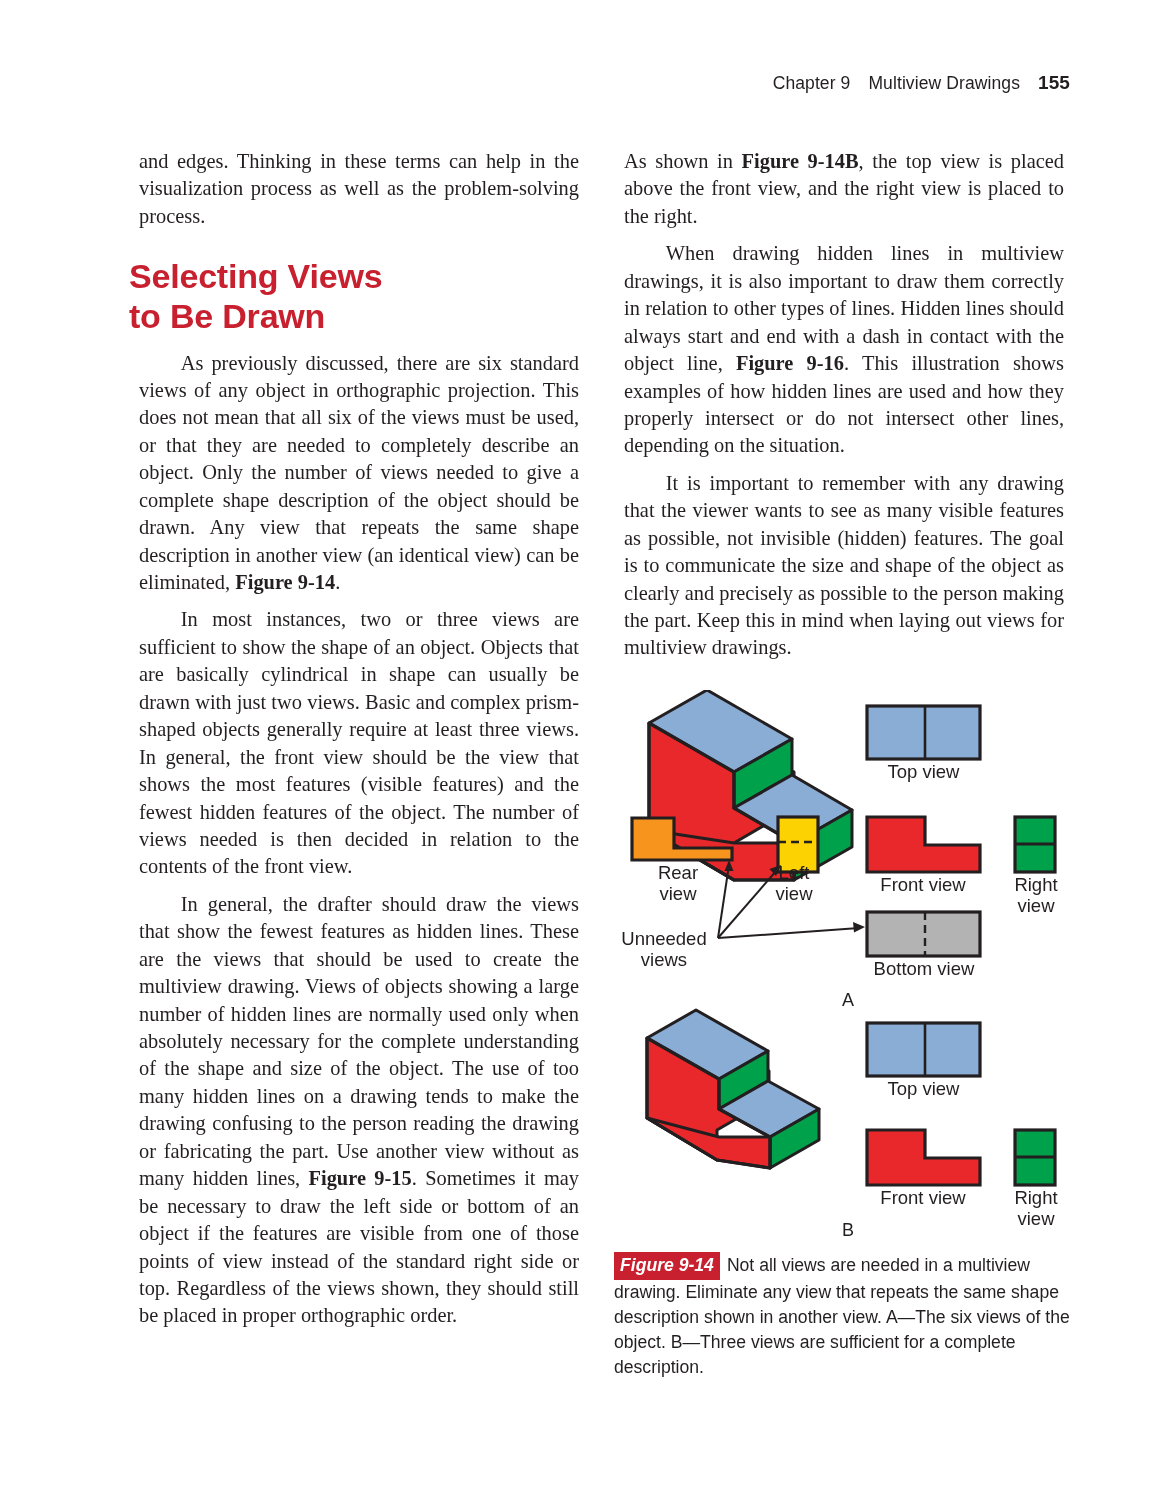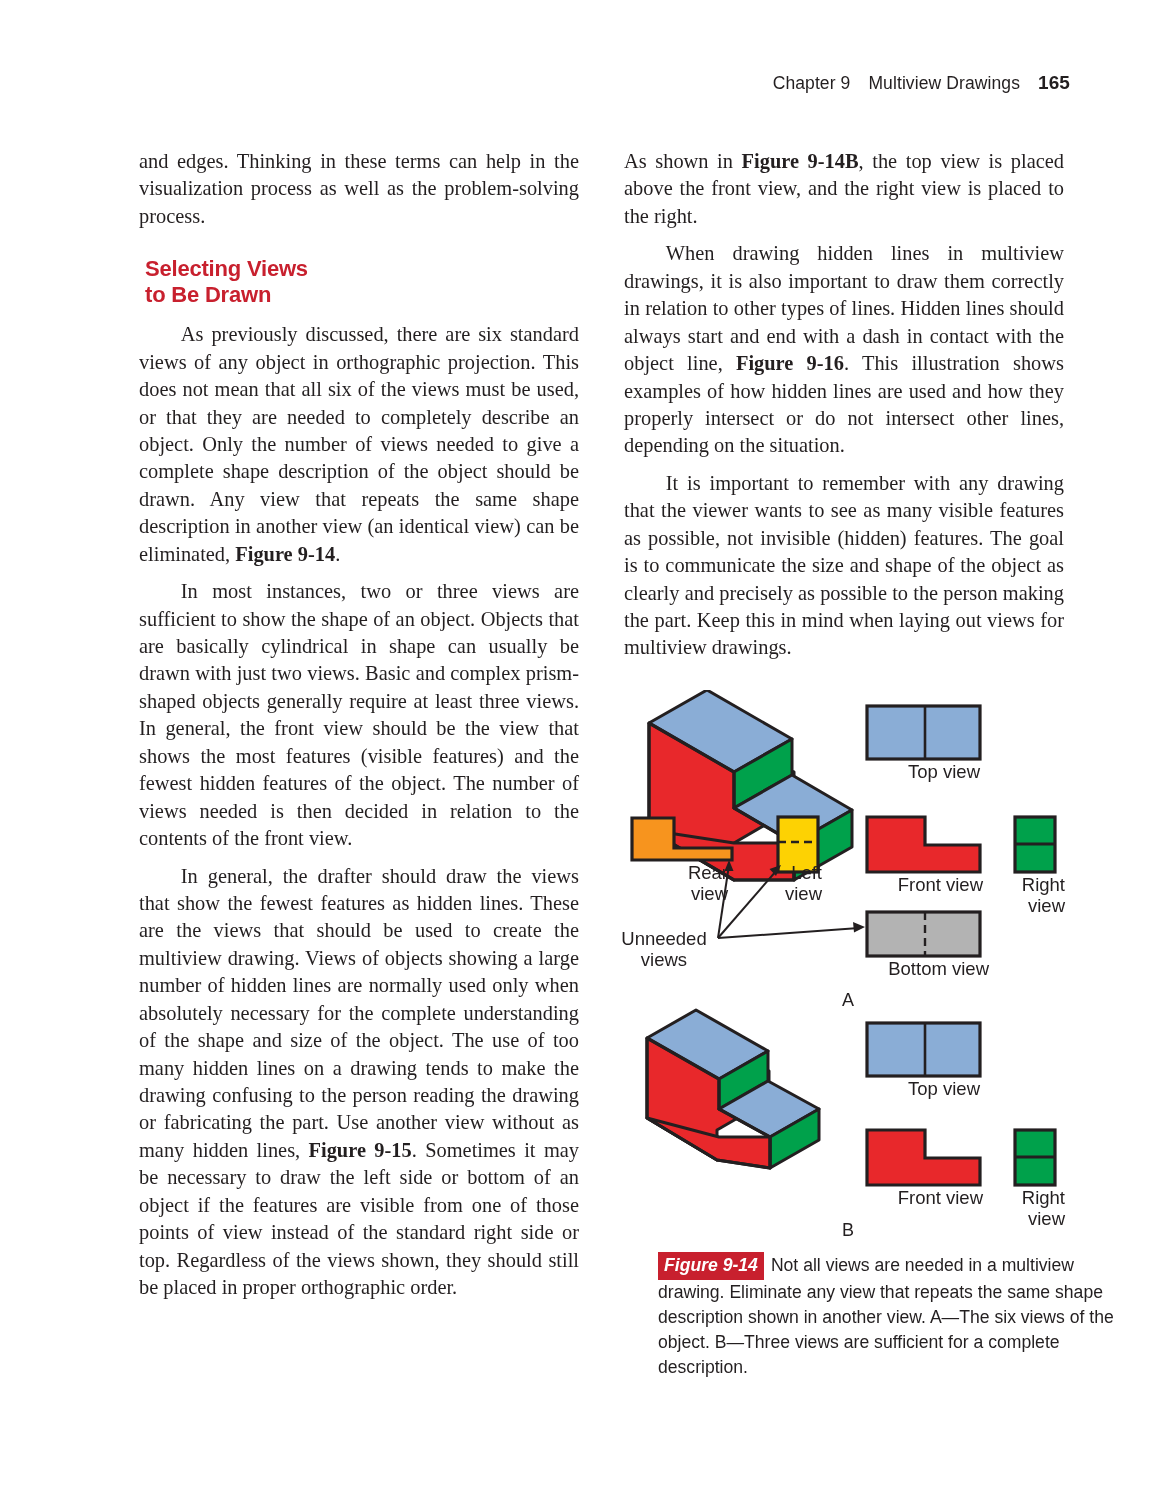--- a/index.html
+++ b/index.html
@@ -49,23 +49,23 @@
     text-indent: 2.05em;
   }
   .col p.noindent { text-indent: 0; }
   .col b { font-weight: bold; }
 
   
   h2.section-title {
     color: #c8202e;
     font-family: "Liberation Sans", sans-serif;
     font-weight: bold;
-    font-size: 22px;
+    font-size: 34px;
     line-height: 1.18;
-    margin: 26px 0 13px 16px;
+    margin: 26px 0 13px 0;
     letter-spacing: -0.2px;
     text-align: left;
   }
 
   
   .figure {
     position: absolute;
     left: 614px;
     top: 690px;
     width: 470px;
@@ -78,53 +78,52 @@
     font-size: 18px;
     color: #231f20;
   }
 
   .vlabel {
     position: absolute;
     font-family: "Liberation Sans", sans-serif;
     font-size: 18.5px;
     color: #231f20;
     line-height: 1.12;
-    text-align: right;
+    text-align: center;
     white-space: pre-line;
   }
 
   
   .caption {
     position: absolute;
     left: 614px;
     top: 1252px;
     width: 466px;
     font-family: "Liberation Sans", sans-serif;
     font-size: 17.6px;
     line-height: 1.42;
     color: #231f20;
     text-align: left;
-    margin-left: 44px;
   }
   .caption .fignum {
     background: #c8202e;
     color: #ffffff;
     font-style: italic;
     font-weight: bold;
     padding: 1px 6px 2px 6px;
     margin-right: 7px;
     display: inline-block;
     font-size: 17.6px;
   }
 </style>
 </head>
 <body>
 
 <div class="runhead">
-  <span>Chapter 9</span><span class="rh-gap"></span><span>Multiview Drawings</span><span class="rh-gap"></span><span class="rh-page">165</span>
+  <span>Chapter 9</span><span class="rh-gap"></span><span>Multiview Drawings</span><span class="rh-gap"></span><span class="rh-page">155</span>
 </div>
 
 <div class="col col-left">
   <p class="noindent">and edges. Thinking in these terms can help in the visualization process as well as the problem-solving process.</p>
 
   <h2 class="section-title">
     <span>Selecting Views</span><br>
     <span>to Be Drawn</span>
   </h2>
 

